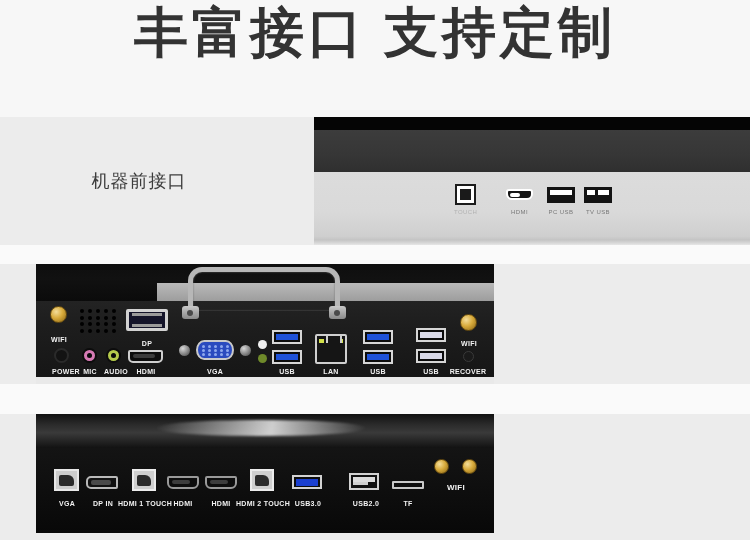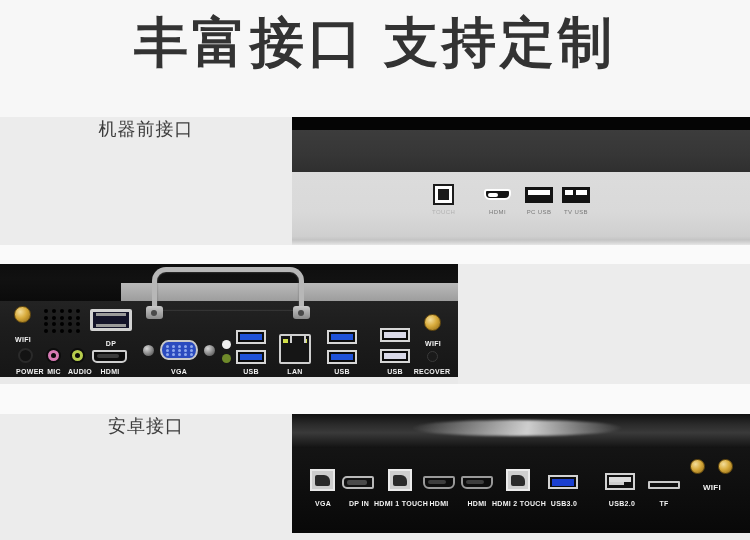--- a/index.html
+++ b/index.html
@@ -7,35 +7,35 @@
     width: 750px; height: 540px;
     background: #f7f7f7;
     font-family: "Liberation Sans", "DejaVu Sans", sans-serif;
     overflow: hidden;
   }
   .page { position: relative; width: 750px; height: 540px; background: #fafafa; }
 
   
   .header { position: absolute; left:0; top:0; width:750px; height:117px; background:#f7f7f7;
             display:flex; flex-direction:column; align-items:center; justify-content:flex-start; }
-  .title { margin-top: 10px; font-size: 54px; font-weight: bold; color:#333333; letter-spacing: 4px;
+  .title { margin-top: 0; font-size: 54px; font-weight: bold; color:#333333; letter-spacing: 4px;
            line-height: 64px; white-space: nowrap; }
   .title .gap { display:inline-block; width: 18px; }
   .subtitle { margin-top: 6px; font-size: 21px; color:#6e6e6e; letter-spacing: 2px; white-space: nowrap; }
 
   
   .section { position: absolute; left:0; width:750px; background:#ececec; display:flex; }
   .sec1 { top:117px; height:128px; }
   .sec2 { top:264px; height:120px; }
   .sec3 { top:414px; height:126px; }
 
-  .label-cell { width:292px; display:flex; justify-content:center;font-family:Liberation Mono, monospace; }
+  .label-cell { width:292px; display:flex; align-items:center; justify-content:center;font-family:Liberation Mono, monospace; }
   .row-label { font-size:18px; color:#3c3c3c; letter-spacing:1px; white-space:nowrap; }
 
-  .panel { position:relative; width:458px; height:100%; overflow:hidden; }
+  .panel { position:relative; width:458px; height:100%; overflow:hidden;margin-left:36px; }
 
   
   .p1-black { position:absolute; left:0; top:0; width:100%; height:13px; background:#050505; }
   .p1-dark  { position:absolute; left:0; top:13px; width:100%; height:42px;
               background:linear-gradient(180deg,#3c3c3c 0%,#363636 60%,#2f2f2f 100%); }
   .p1-silver{ position:absolute; left:0; top:55px; width:100%; height:73px;
               background:linear-gradient(180deg,#dcdcdc 0%,#d9d9d9 55%,#cfcfcf 88%,#c4c4c4 93%,#d6d6d6 97%,#e6e6e6 100%); }
   .p1-ports { position:absolute; left:0; top:55px; width:100%; height:73px; }
   .p1-item  { position:absolute; display:flex; flex-direction:column; align-items:center; }
   .p1-cap   { margin-top:4px; font-size:6px; color:#7a7a7a; letter-spacing:.4px; white-space:nowrap; }
@@ -300,23 +300,20 @@
 
       <div class="g-wifi-ant" style="position:absolute; left:424px; top:50px;"></div>
       <div class="cap" style="position:absolute; left:419px; top:76px; width:28px;">WIFI</div>
       <div class="g-btn" style="position:absolute; left:427px; top:87px;"></div>
       <div class="cap" style="position:absolute; left:406px; top:104px; width:52px;">RECOVER</div>
 
     </div>
   </div>
 
   <div class="section sec3">
-    <div class="label-cell">
-      <div class="row-label">安卓接口</div>
-    </div>
     <div class="panel">
       <div class="dkpanel"></div>
       <div class="p3-top"></div>
       <div class="p3-sheen"></div>
       <div class="p3-body"></div>
       <div class="p3-foot"></div>
 
       <div class="g-vgaf" style="position:absolute; left:18px; top:55px;"></div>
       <div class="cap" style="position:absolute; left:10px; top:86px; width:42px;">VGA</div>
 

